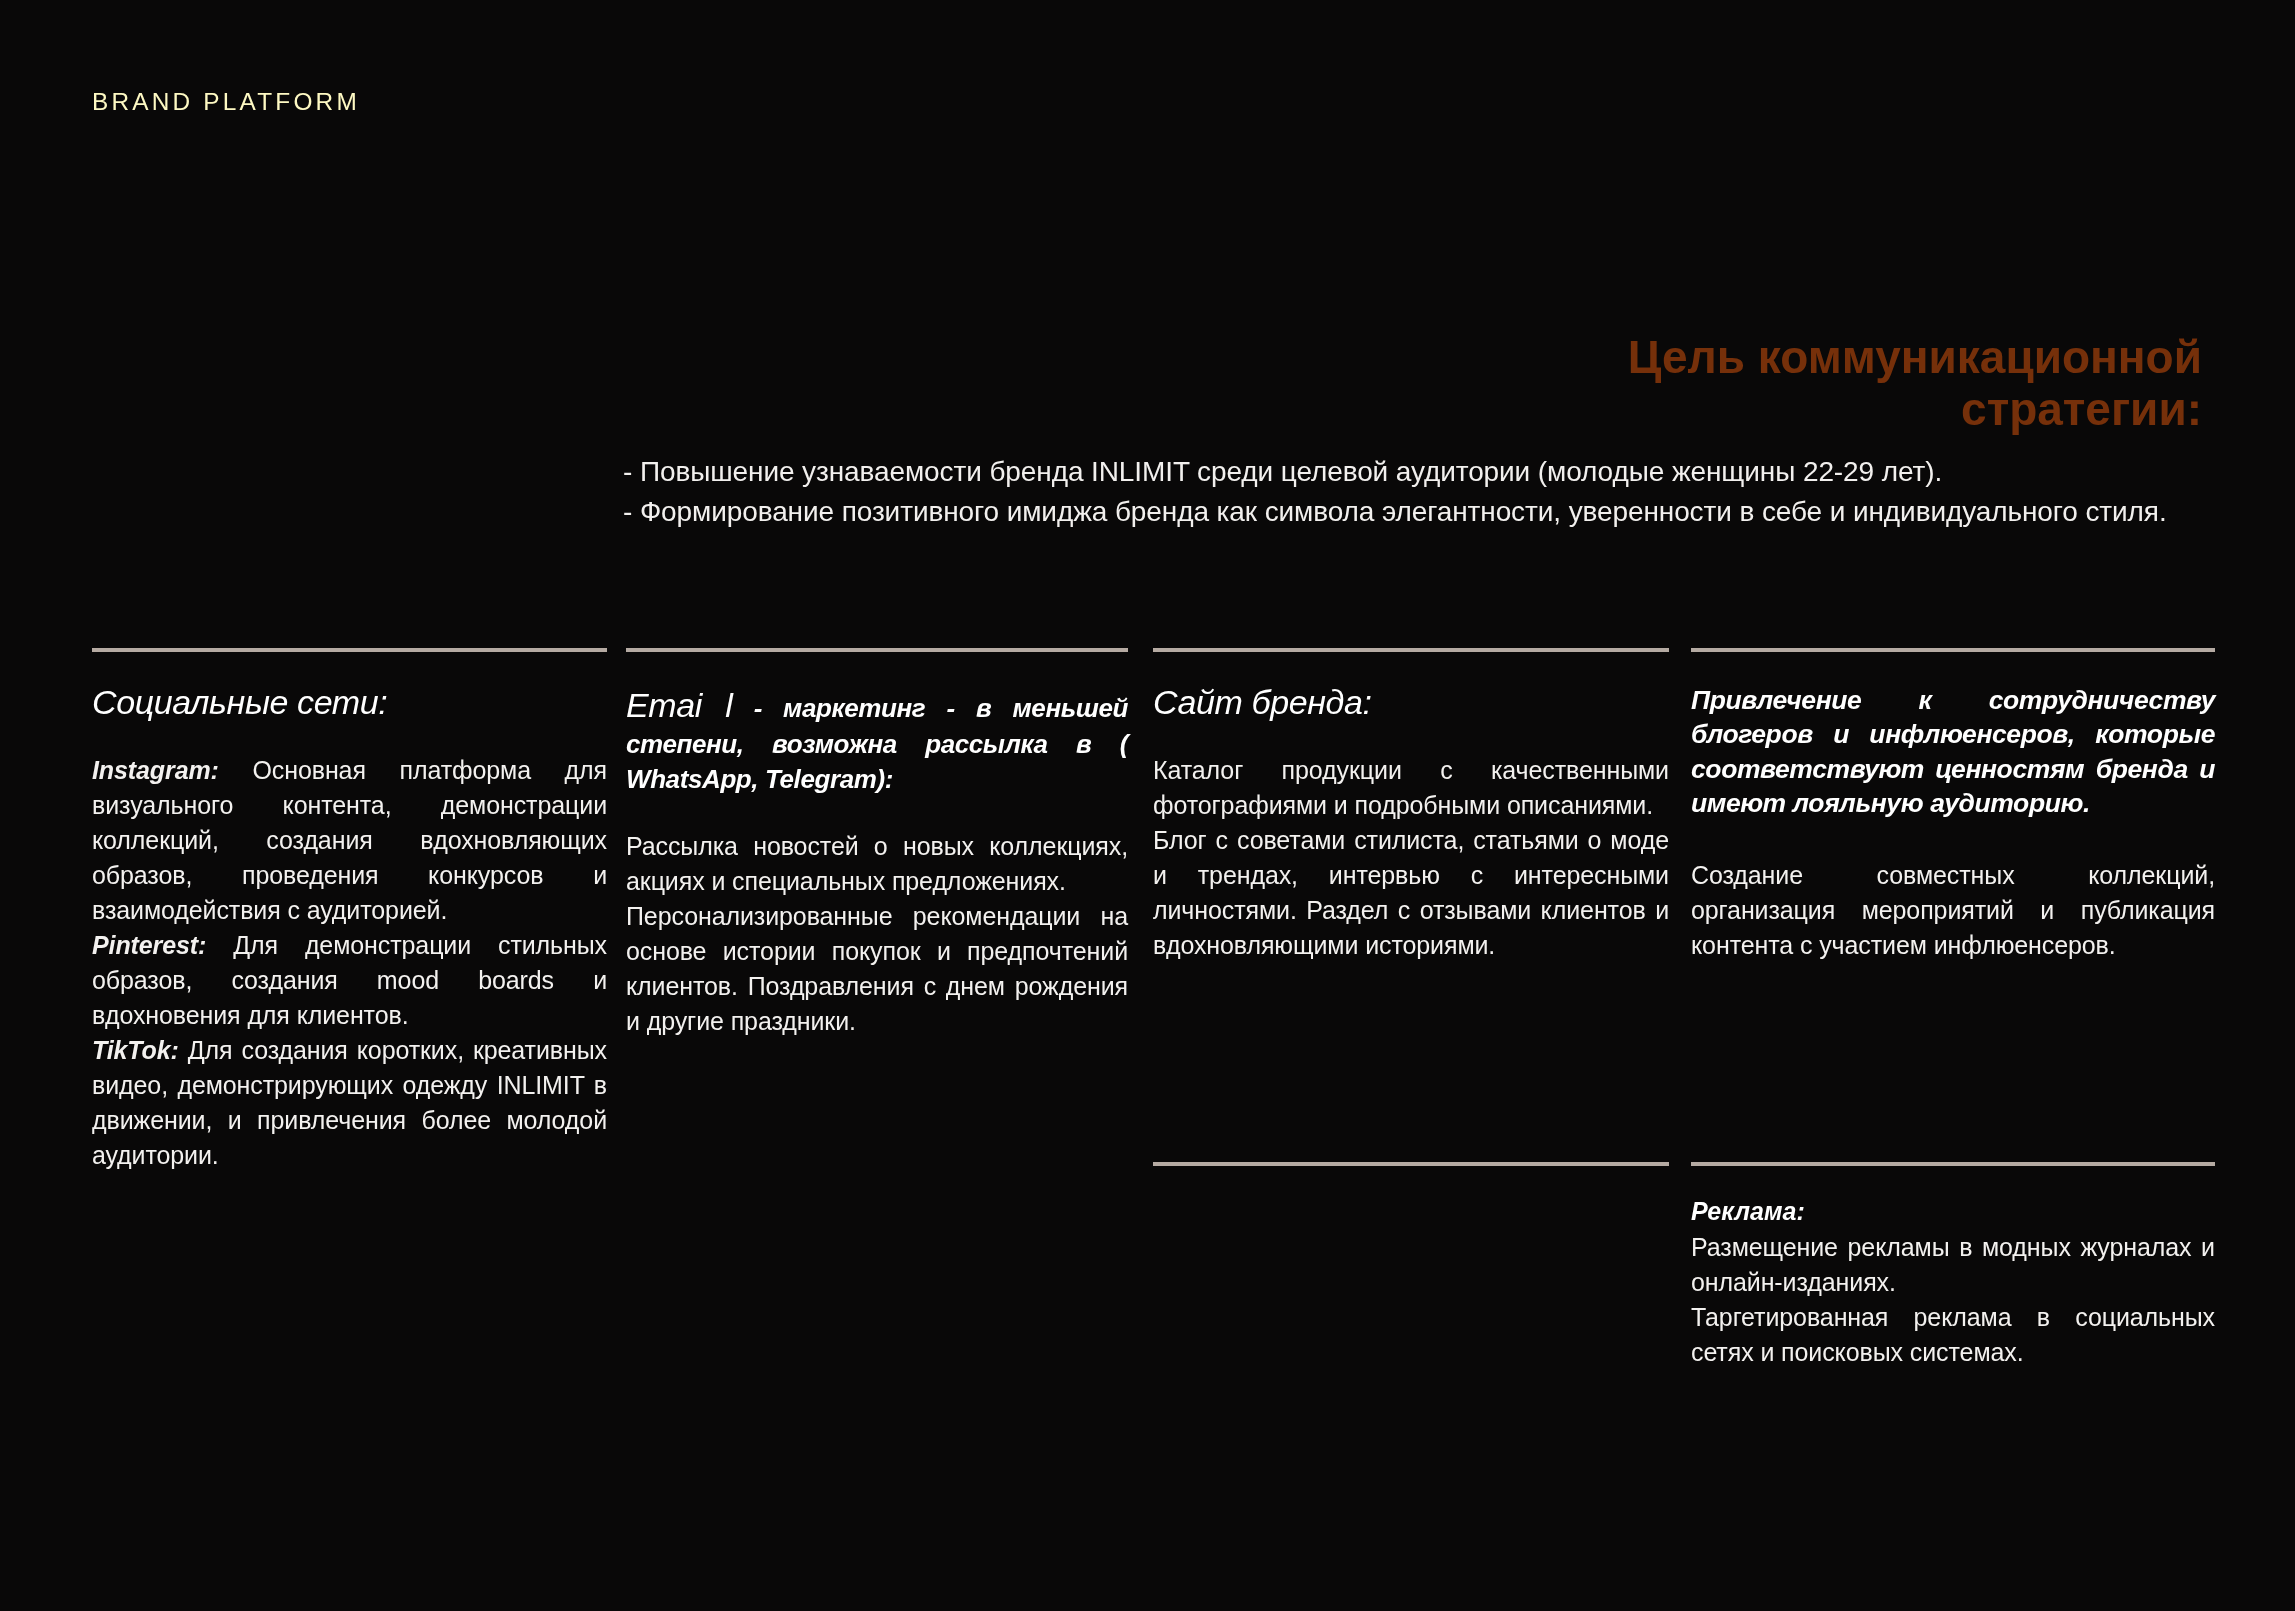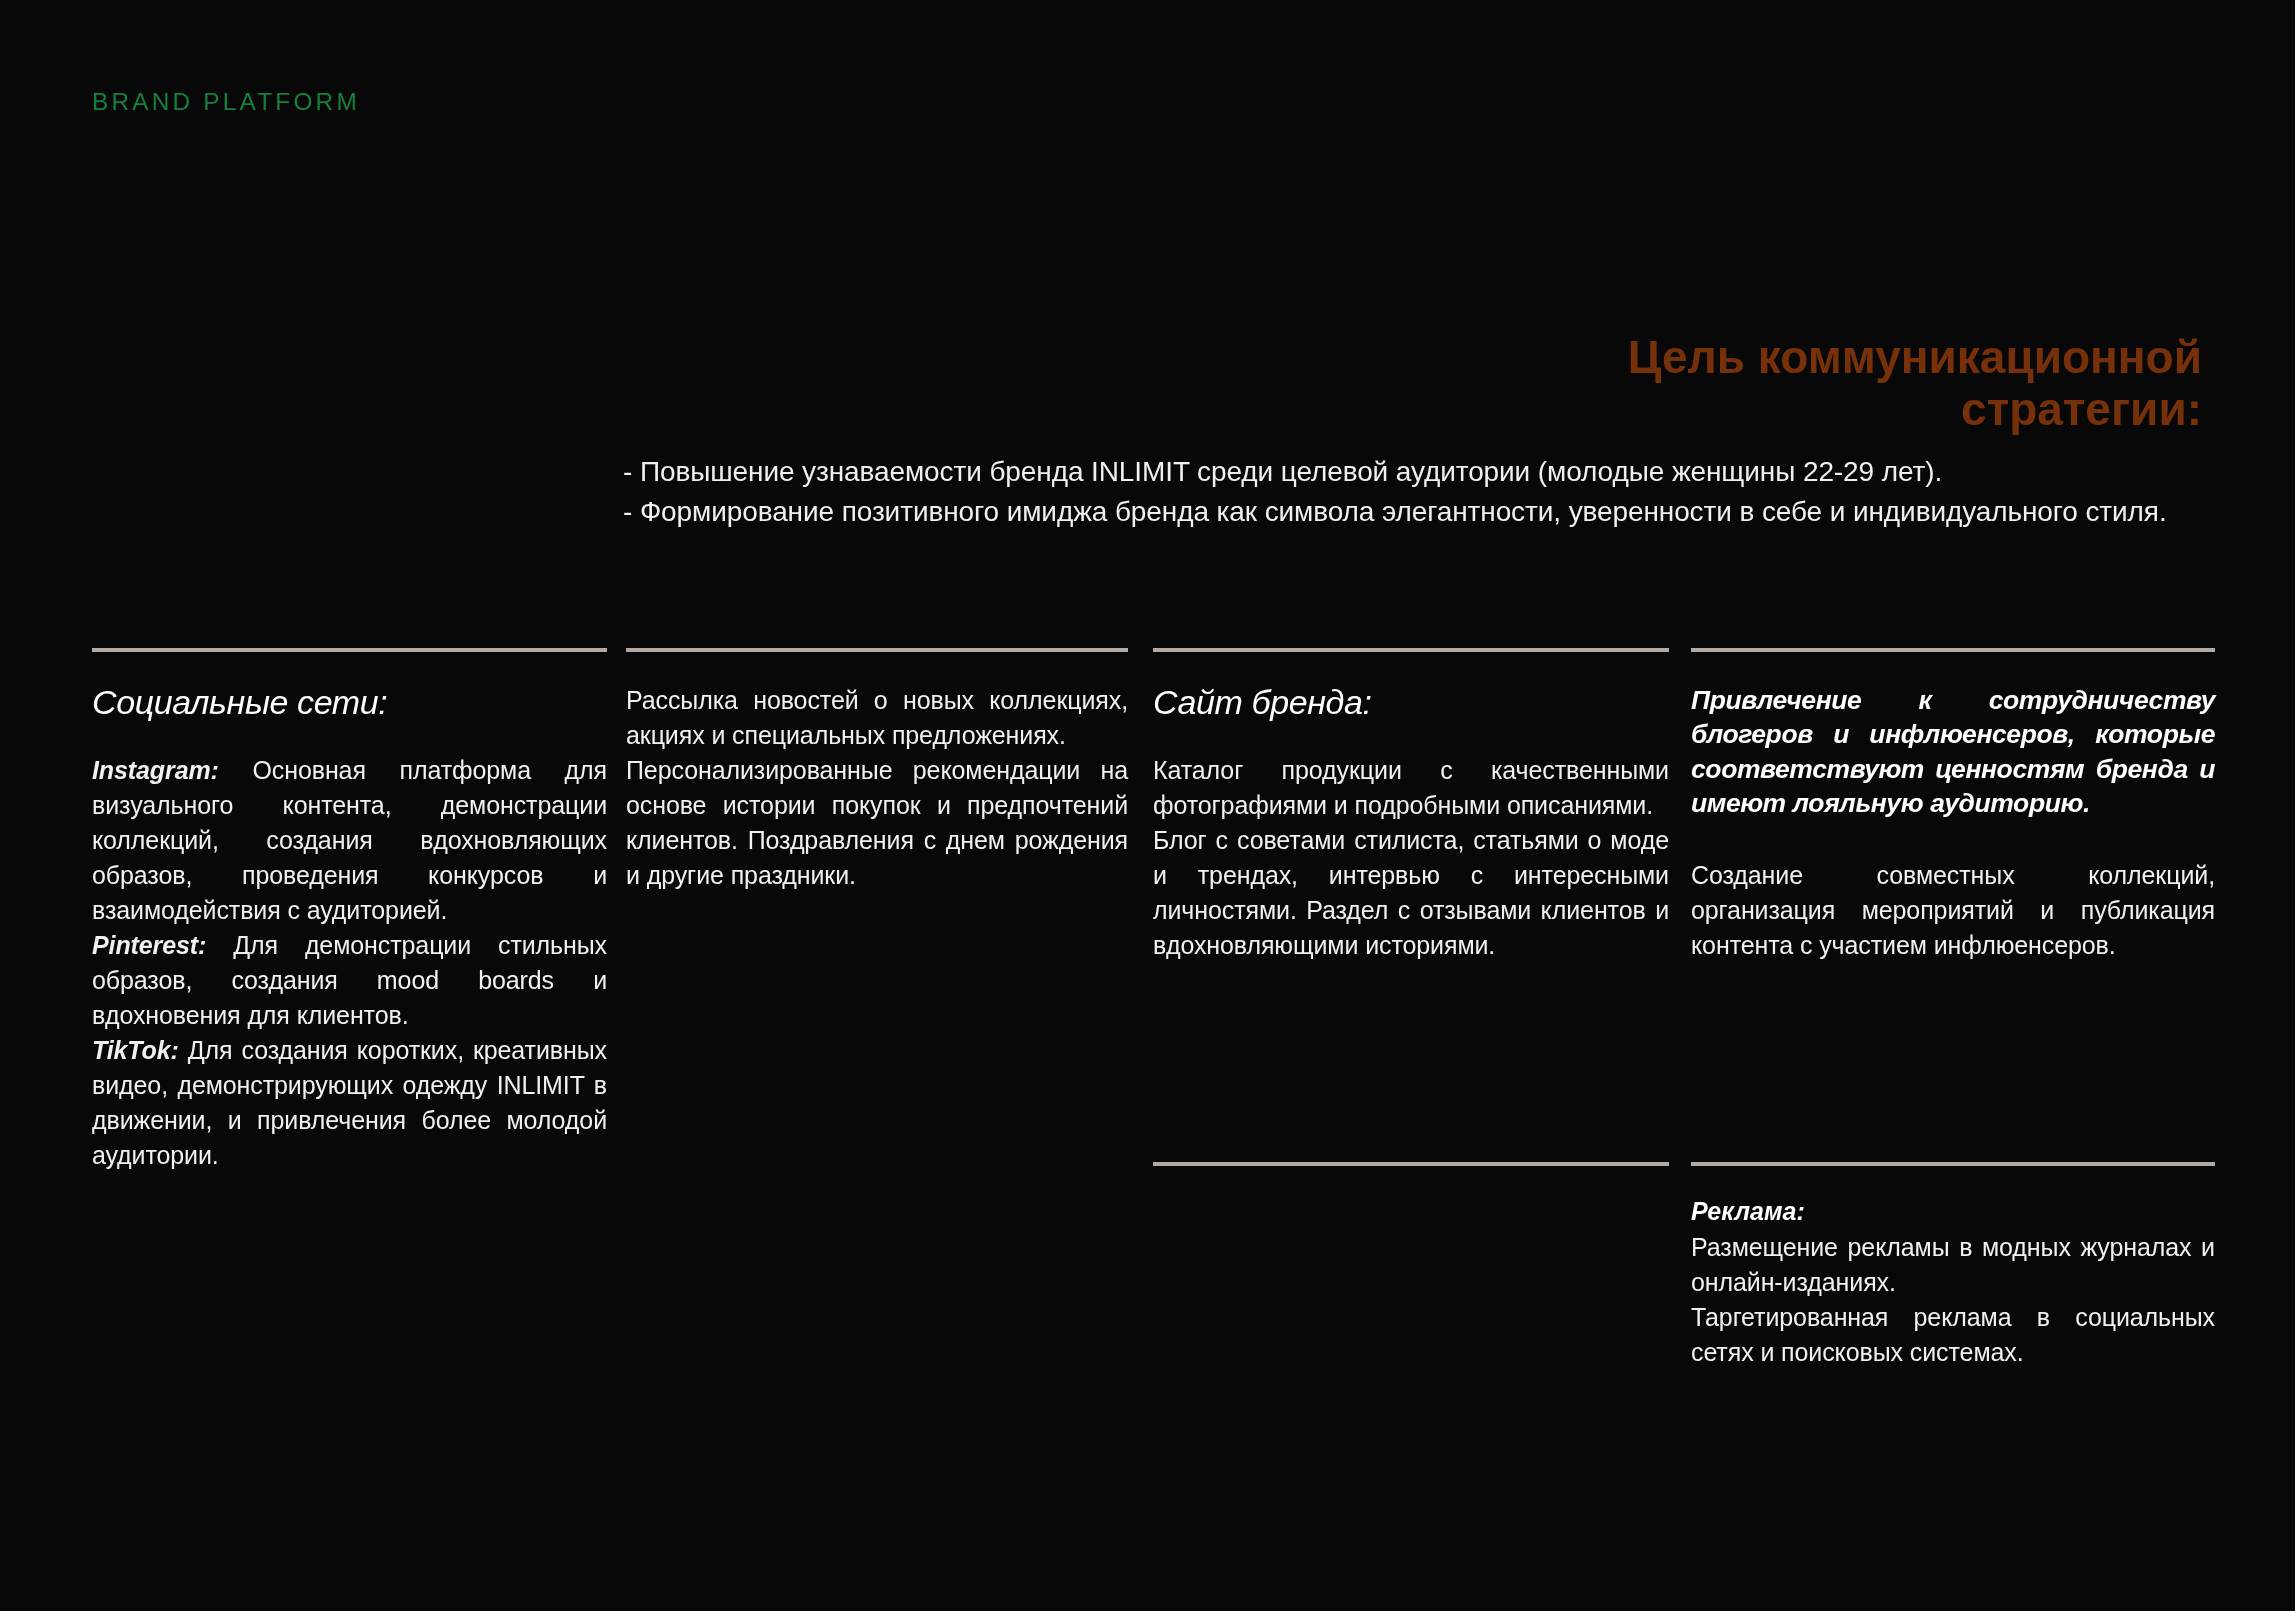--- a/index.html
+++ b/index.html
@@ -19,21 +19,21 @@
   }
 
   
   .eyebrow {
     position: absolute;
     left: 92px;
     top: 88px;
     font-size: 24.4px;
     letter-spacing: 3.2px;
     font-weight: 500;
-    color: #15803d;
+    color: #fef9c3;
     white-space: nowrap;
   }
 
   
   .main-title {
     position: absolute;
     left: 85px;
     top: 201px;
     width: 1327px;
     font-size: 92px;
@@ -173,20 +173,23 @@
   <section class="col col-1">
     <h3 class="col-head">Социальные сети:</h3>
     <div class="col-body">
       <p><b>Instagram:</b><span> Основная платформа для визуального контента, демонстрации коллекций, создания вдохновляющих образов, проведения конкурсов и взаимодействия с аудиторией.</span></p>
       <p><b>Pinterest:</b><span> Для демонстрации стильных образов, создания mood boards и вдохновения для клиентов.</span></p>
       <p><b>TikTok:</b><span> Для создания коротких, креативных видео, демонстрирующих одежду INLIMIT в движении, и привлечения более молодой аудитории.</span></p>
     </div>
   </section>
 
   <section class="col col-2">
+    <h3 class="col-head bold-it">
+      <span class="lead">Emai l</span><span class="sub"> -  маркетинг - в меньшей степени, возможна рассылка в ( WhatsApp, Telegram):</span>
+    </h3>
     <div class="col-body">
       <p>Рассылка новостей о новых коллекциях, акциях и специальных предложениях.</p>
       <p>Персонализированные рекомендации на основе истории покупок и предпочтений клиентов. Поздравления с днем рождения и другие праздники.</p>
     </div>
   </section>
 
   <section class="col col-3">
     <h3 class="col-head">Сайт бренда:</h3>
     <div class="col-body">
       <p>Каталог продукции с качественными фотографиями и подробными описаниями.</p>

